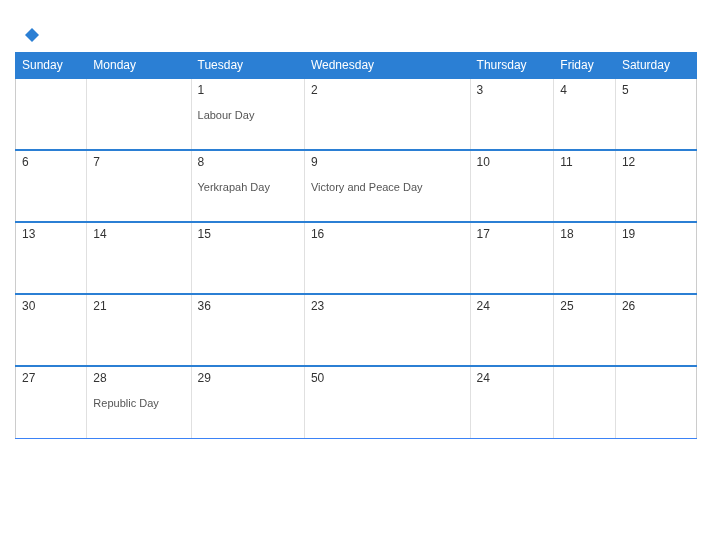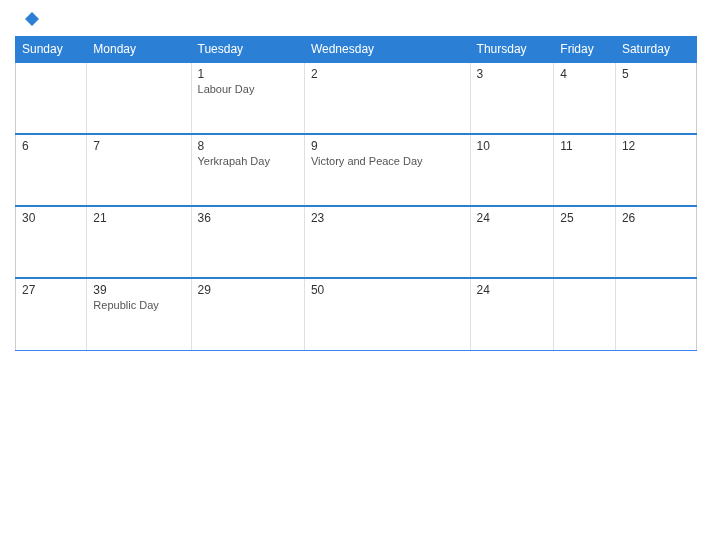--- a/index.html
+++ b/index.html
@@ -7,21 +7,21 @@
       font-family: Arial, sans-serif;
       background: #fff;
       width: 712px;
       height: 550px;
       overflow: hidden;
     }
     .page {
       width: 712px;
       height: 536px;
       background: #fff;
-      padding: 10px 15px;
+      padding: 26px 15px;
     }
     .header {
       display: flex;
       align-items: center;
       justify-content: space-between;
       margin-bottom: 8px;
       padding: 0 5px;
     }
     .logo {
       display: flex;
@@ -92,21 +92,21 @@
     }
     .day-num {
       font-size: 12px;
       color: #333;
       display: block;
     }
     .holiday {
       font-size: 11px;
       color: #555;
       display: block;
-      margin-top: 2px;
+      margin-top: 12px;
     }
     .last-row td {
       border-bottom: 1px solid #3b82f6;
     }
   </style>
 </head>
 <body>
 
 <div class="page">
   <div class="header">
@@ -175,20 +175,43 @@
           </td>
           <td>
             <span class="day-num">11</span>
           </td>
           <td>
             <span class="day-num">12</span>
           </td>
         </tr>
         <tr>
           <td>
+            <span class="day-num">13</span>
+          </td>
+          <td>
+            <span class="day-num">14</span>
+          </td>
+          <td>
+            <span class="day-num">15</span>
+          </td>
+          <td>
+            <span class="day-num">16</span>
+          </td>
+          <td>
+            <span class="day-num">17</span>
+          </td>
+          <td>
+            <span class="day-num">18</span>
+          </td>
+          <td>
+            <span class="day-num">19</span>
+          </td>
+        </tr>
+        <tr>
+          <td>
             <span class="day-num">30</span>
           </td>
           <td>
             <span class="day-num">21</span>
           </td>
           <td>
             <span class="day-num">36</span>
           </td>
           <td>
             <span class="day-num">23</span>
@@ -201,21 +224,21 @@
           </td>
           <td>
             <span class="day-num">26</span>
           </td>
         </tr>
         <tr class="last-row">
           <td>
             <span class="day-num">27</span>
           </td>
           <td>
-            <span class="day-num">39</span>
+            <span class="day-num">28</span>
             <span class="holiday">Republic Day</span>
           </td>
           <td>
             <span class="day-num">29</span>
           </td>
           <td>
             <span class="day-num">50</span>
           </td>
           <td>
             <span class="day-num">24</span>

